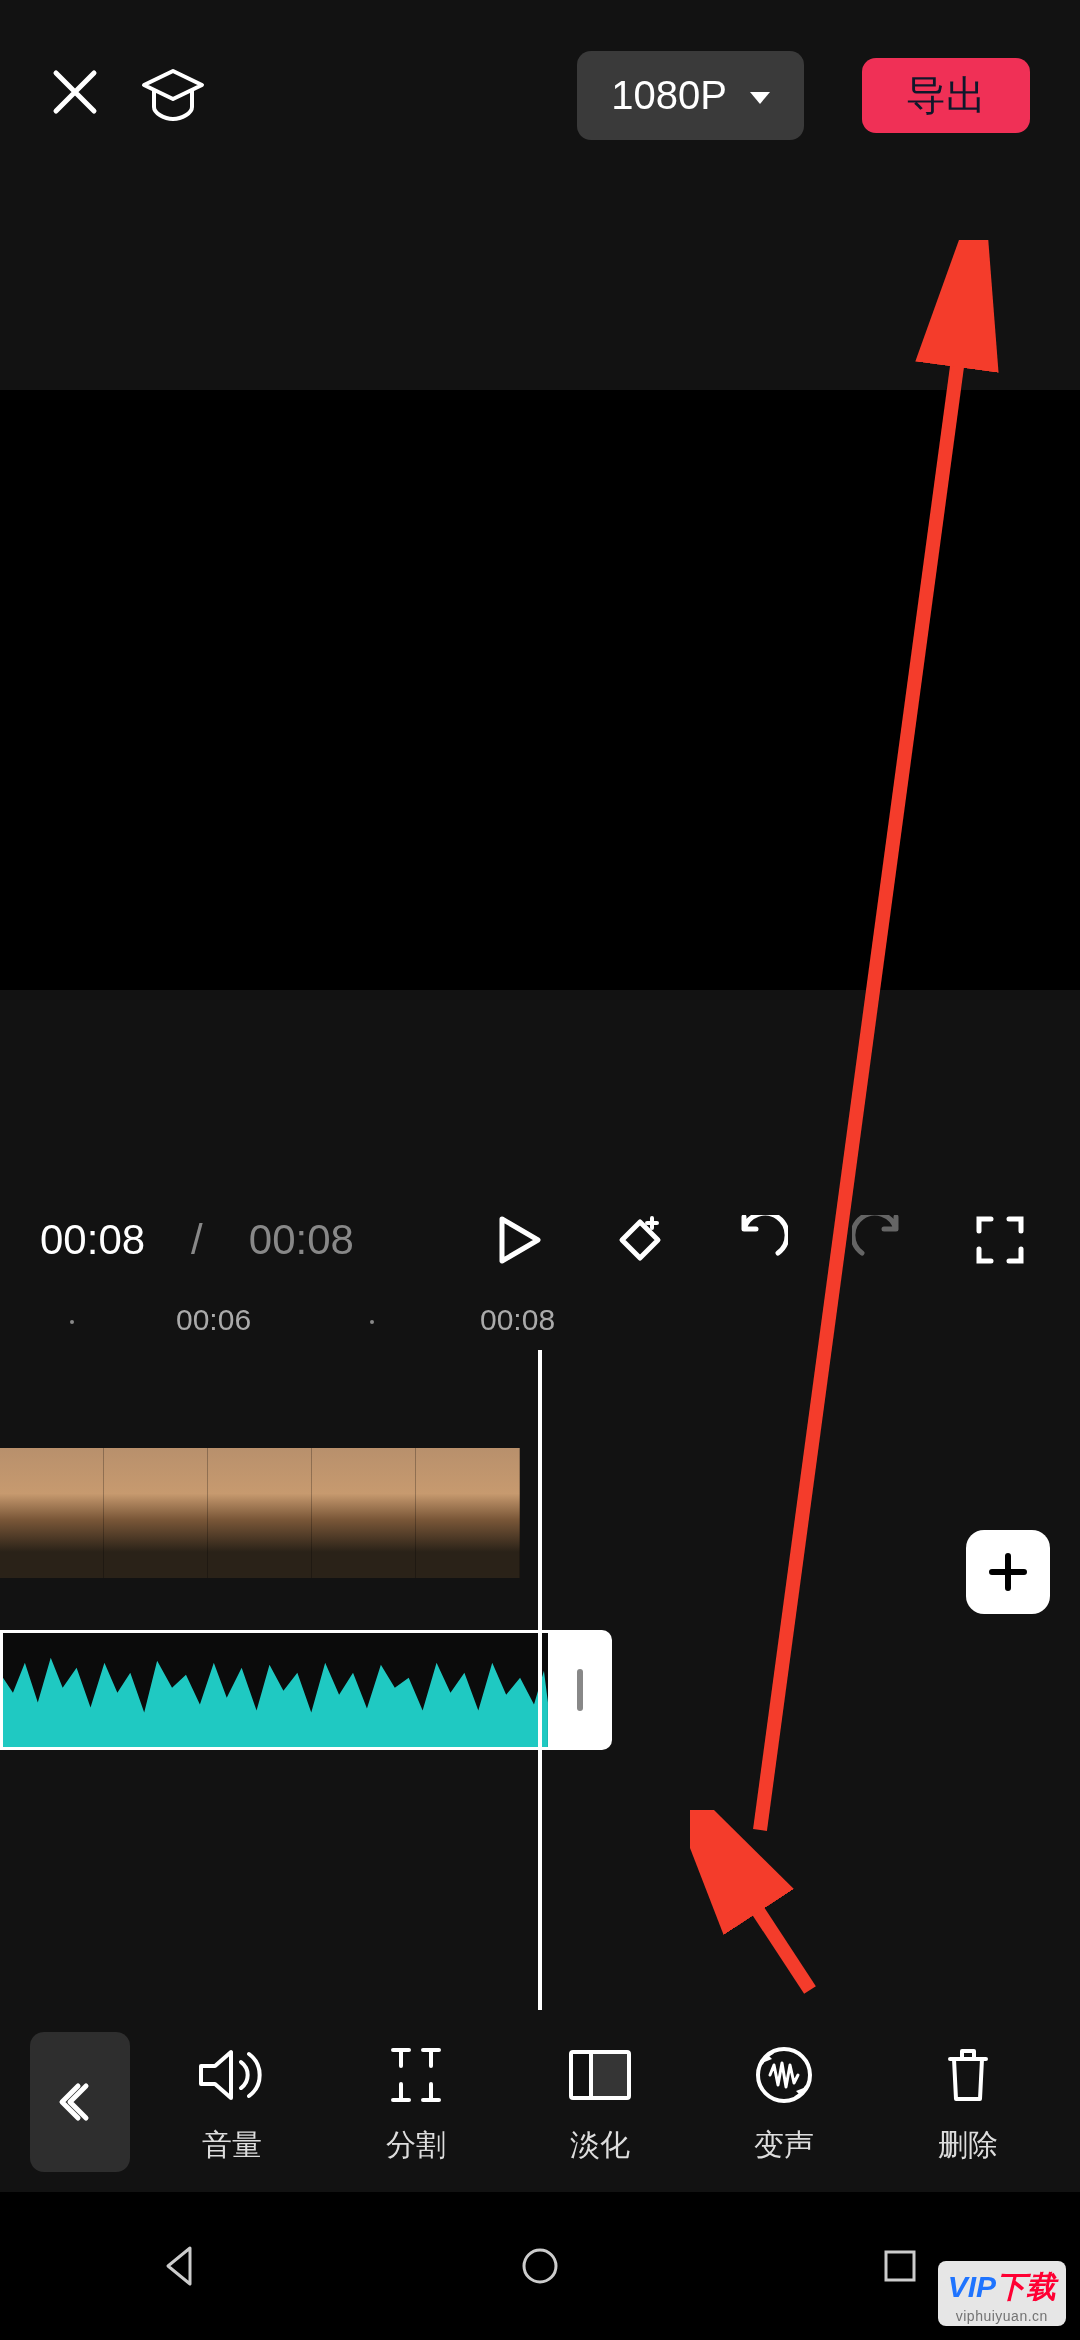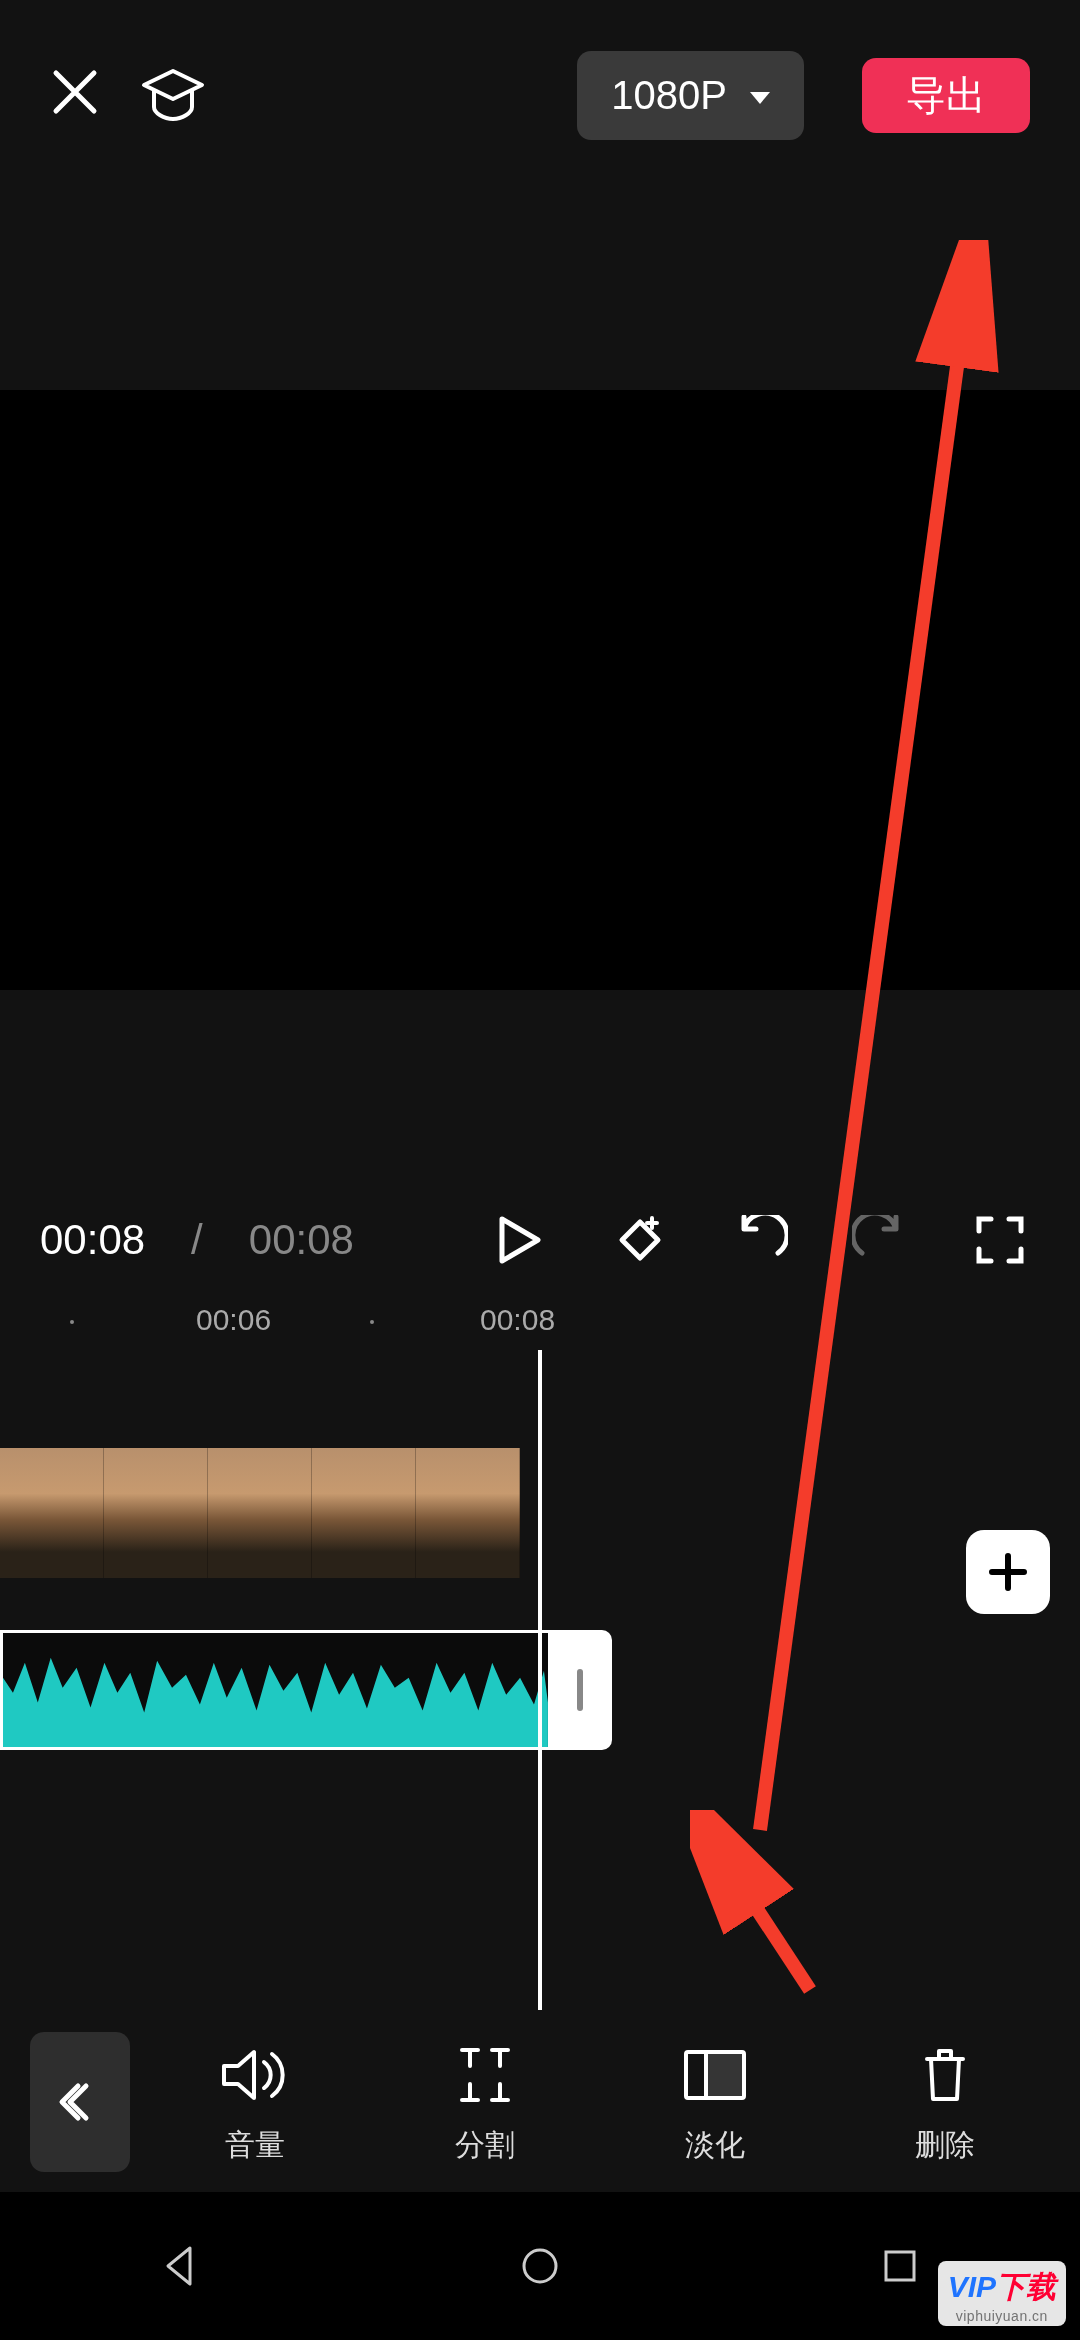--- a/index.html
+++ b/index.html
@@ -37,21 +37,21 @@
     border-left: 10px solid transparent;
     border-right: 10px solid transparent;
     border-top: 12px solid #fff;
     margin-top: 6px;
   }
   .export-btn {
     background: #f03056;
     border-radius: 14px;
     padding: 10px 44px;
     font-size: 40px;
-    color: #ffffff;
+    color: #0f172a;
     cursor: pointer;
     margin-left: 18px;
   }
   .preview {
     position: absolute;
     left: 0;
     top: 390px;
     width: 100%;
     height: 600px;
     background: #000;
@@ -285,21 +285,21 @@
   <div class="ctrl-icon">
     <svg width="50" height="50" viewBox="0 0 50 50">
       <path d="M4 16 V4 H16 M34 4 H46 V16 M46 34 V46 H34 M16 46 H4 V34" fill="none" stroke="#fff" stroke-width="5" stroke-linecap="round"></path>
     </svg>
   </div>
 </div>
 
 <div class="timeline-area">
   <div class="ruler">
     <span class="tick-dot" style="left:70px;top:30px;"></span>
-    <span class="tick-label" style="left:176px;margin-left:20px;">00:06</span>
+    <span class="tick-label" style="left:176px;">00:06</span>
     <span class="tick-dot" style="left:370px;top:30px;"></span>
     <span class="tick-label" style="left:480px;">00:08</span>
   </div>
   <div class="video-track">
     <div class="thumb"></div>
     <div class="thumb"></div>
     <div class="thumb"></div>
     <div class="thumb"></div>
     <div class="thumb"></div>
   </div>
@@ -342,20 +342,32 @@
   </div>
   <div class="tool-item">
     <div class="tool-icon">
       <svg width="66" height="54" viewBox="0 0 66 54">
           <rect x="4" y="4" width="58" height="46" fill="none" stroke="#fff" stroke-width="4" rx="2"></rect>
           <line x1="24" y1="4" x2="24" y2="50" stroke="#fff" stroke-width="4"></line>
           <rect x="24" y="4" width="38" height="46" fill="#fff" opacity="0.15"></rect>
         </svg>
     </div>
     <div class="tool-label">淡化</div>
+  </div>
+  <div class="tool-item">
+    <div class="tool-icon">
+      <svg width="60" height="60" viewBox="0 0 60 60">
+          <circle cx="30" cy="30" r="26" fill="none" stroke="#fff" stroke-width="4"></circle>
+          <path d="M16 30 L20 20 L24 40 L28 18 L32 42 L36 20 L40 38 L44 30" fill="none" stroke="#fff" stroke-width="3" stroke-linecap="round" stroke-linejoin="round"></path>
+          <path d="M8 18 A26 26 0 0 1 18 8 M52 42 A26 26 0 0 1 42 52" fill="none" stroke="#fff" stroke-width="3" stroke-linecap="round"></path>
+          <path d="M14 10 L8 18 L18 14" fill="#fff"></path>
+          <path d="M46 50 L52 42 L42 46" fill="#fff"></path>
+        </svg>
+    </div>
+    <div class="tool-label">变声</div>
   </div>
   <div class="tool-item">
     <div class="tool-icon">
       <svg width="52" height="60" viewBox="0 0 52 60">
           <path d="M8 14 H44 M20 14 V6 H32 V14 M12 14 L14 54 H38 L40 14" fill="none" stroke="#fff" stroke-width="4" stroke-linecap="round" stroke-linejoin="round"></path>
         </svg>
     </div>
     <div class="tool-label">删除</div>
   </div>
 </div>

